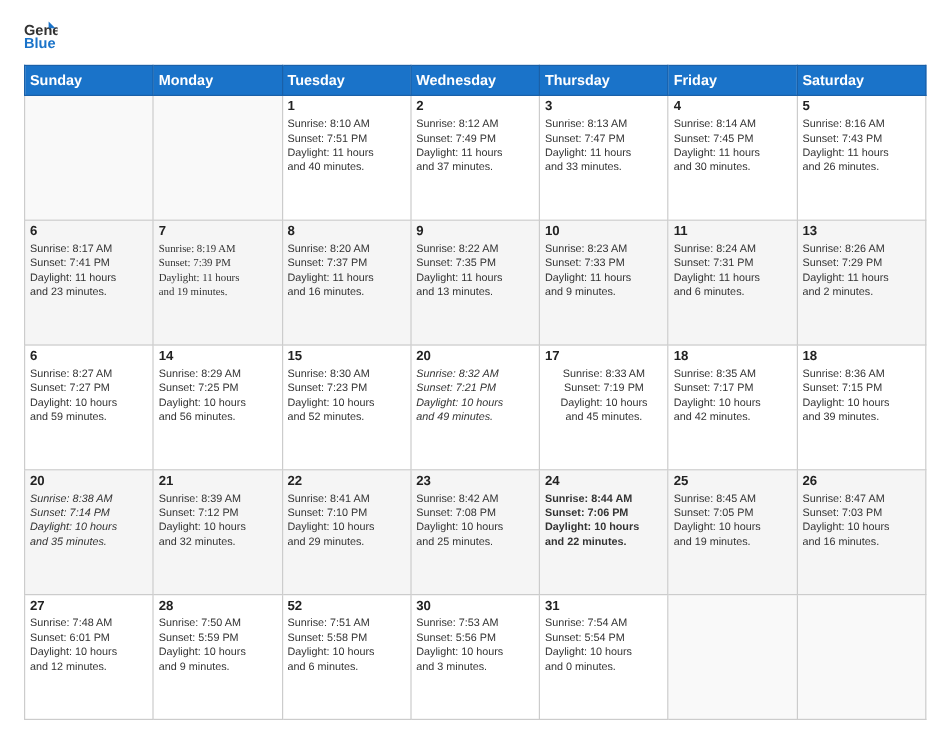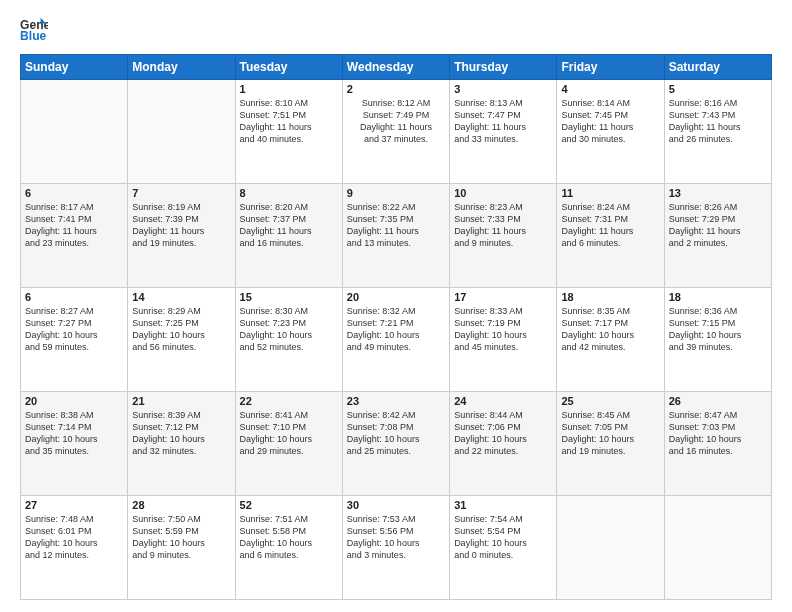--- a/index.html
+++ b/index.html
@@ -124,21 +124,21 @@
           <td class="empty"></td>
           <td>
             <div class="day-num">1</div>
             <div class="day-info" style="white-space: pre-line;">Sunrise: 8:10 AM
 Sunset: 7:51 PM
 Daylight: 11 hours
 and 40 minutes.</div>
           </td>
           <td>
             <div class="day-num">2</div>
-            <div class="day-info" style="white-space: pre-line; text-align: center;">Sunrise: 8:12 AM
+            <div class="day-info" style="white-space: pre-line;">Sunrise: 8:12 AM
 Sunset: 7:49 PM
 Daylight: 11 hours
 and 37 minutes.</div>
           </td>
           <td>
             <div class="day-num">3</div>
             <div class="day-info" style="white-space: pre-line;">Sunrise: 8:13 AM
 Sunset: 7:47 PM
 Daylight: 11 hours
 and 33 minutes.</div>
@@ -161,21 +161,21 @@
         <tr class="row-shaded">
           <td>
             <div class="day-num">6</div>
             <div class="day-info" style="white-space: pre-line;">Sunrise: 8:17 AM
 Sunset: 7:41 PM
 Daylight: 11 hours
 and 23 minutes.</div>
           </td>
           <td>
             <div class="day-num">7</div>
-            <div class="day-info" style="white-space: pre-line;">Sunrise: 8:19 AM
+            <div class="day-info" style="white-space: pre-line; font-family: Liberation Serif, serif;">Sunrise: 8:19 AM
 Sunset: 7:39 PM
 Daylight: 11 hours
 and 19 minutes.</div>
           </td>
           <td>
             <div class="day-num">8</div>
             <div class="day-info" style="white-space: pre-line;">Sunrise: 8:20 AM
 Sunset: 7:37 PM
 Daylight: 11 hours
 and 16 minutes.</div>
@@ -226,28 +226,28 @@
           </td>
           <td>
             <div class="day-num">15</div>
             <div class="day-info" style="white-space: pre-line;">Sunrise: 8:30 AM
 Sunset: 7:23 PM
 Daylight: 10 hours
 and 52 minutes.</div>
           </td>
           <td>
             <div class="day-num">20</div>
-            <div class="day-info" style="white-space: pre-line;">Sunrise: 8:32 AM
+            <div class="day-info" style="white-space: pre-line; font-style: italic;">Sunrise: 8:32 AM
 Sunset: 7:21 PM
 Daylight: 10 hours
 and 49 minutes.</div>
           </td>
           <td>
             <div class="day-num">17</div>
-            <div class="day-info" style="white-space: pre-line;">Sunrise: 8:33 AM
+            <div class="day-info" style="white-space: pre-line; text-align: center;">Sunrise: 8:33 AM
 Sunset: 7:19 PM
 Daylight: 10 hours
 and 45 minutes.</div>
           </td>
           <td>
             <div class="day-num">18</div>
             <div class="day-info" style="white-space: pre-line;">Sunrise: 8:35 AM
 Sunset: 7:17 PM
 Daylight: 10 hours
 and 42 minutes.</div>
@@ -256,21 +256,21 @@
             <div class="day-num">18</div>
             <div class="day-info" style="white-space: pre-line;">Sunrise: 8:36 AM
 Sunset: 7:15 PM
 Daylight: 10 hours
 and 39 minutes.</div>
           </td>
         </tr>
         <tr class="row-shaded">
           <td>
             <div class="day-num">20</div>
-            <div class="day-info" style="white-space: pre-line;">Sunrise: 8:38 AM
+            <div class="day-info" style="white-space: pre-line; font-style: italic;">Sunrise: 8:38 AM
 Sunset: 7:14 PM
 Daylight: 10 hours
 and 35 minutes.</div>
           </td>
           <td>
             <div class="day-num">21</div>
             <div class="day-info" style="white-space: pre-line;">Sunrise: 8:39 AM
 Sunset: 7:12 PM
 Daylight: 10 hours
 and 32 minutes.</div>
@@ -284,21 +284,21 @@
           </td>
           <td>
             <div class="day-num">23</div>
             <div class="day-info" style="white-space: pre-line;">Sunrise: 8:42 AM
 Sunset: 7:08 PM
 Daylight: 10 hours
 and 25 minutes.</div>
           </td>
           <td>
             <div class="day-num">24</div>
-            <div class="day-info" style="white-space: pre-line;">Sunrise: 8:44 AM
+            <div class="day-info" style="white-space: pre-line; font-weight: bold;">Sunrise: 8:44 AM
 Sunset: 7:06 PM
 Daylight: 10 hours
 and 22 minutes.</div>
           </td>
           <td>
             <div class="day-num">25</div>
             <div class="day-info" style="white-space: pre-line;">Sunrise: 8:45 AM
 Sunset: 7:05 PM
 Daylight: 10 hours
 and 19 minutes.</div>

